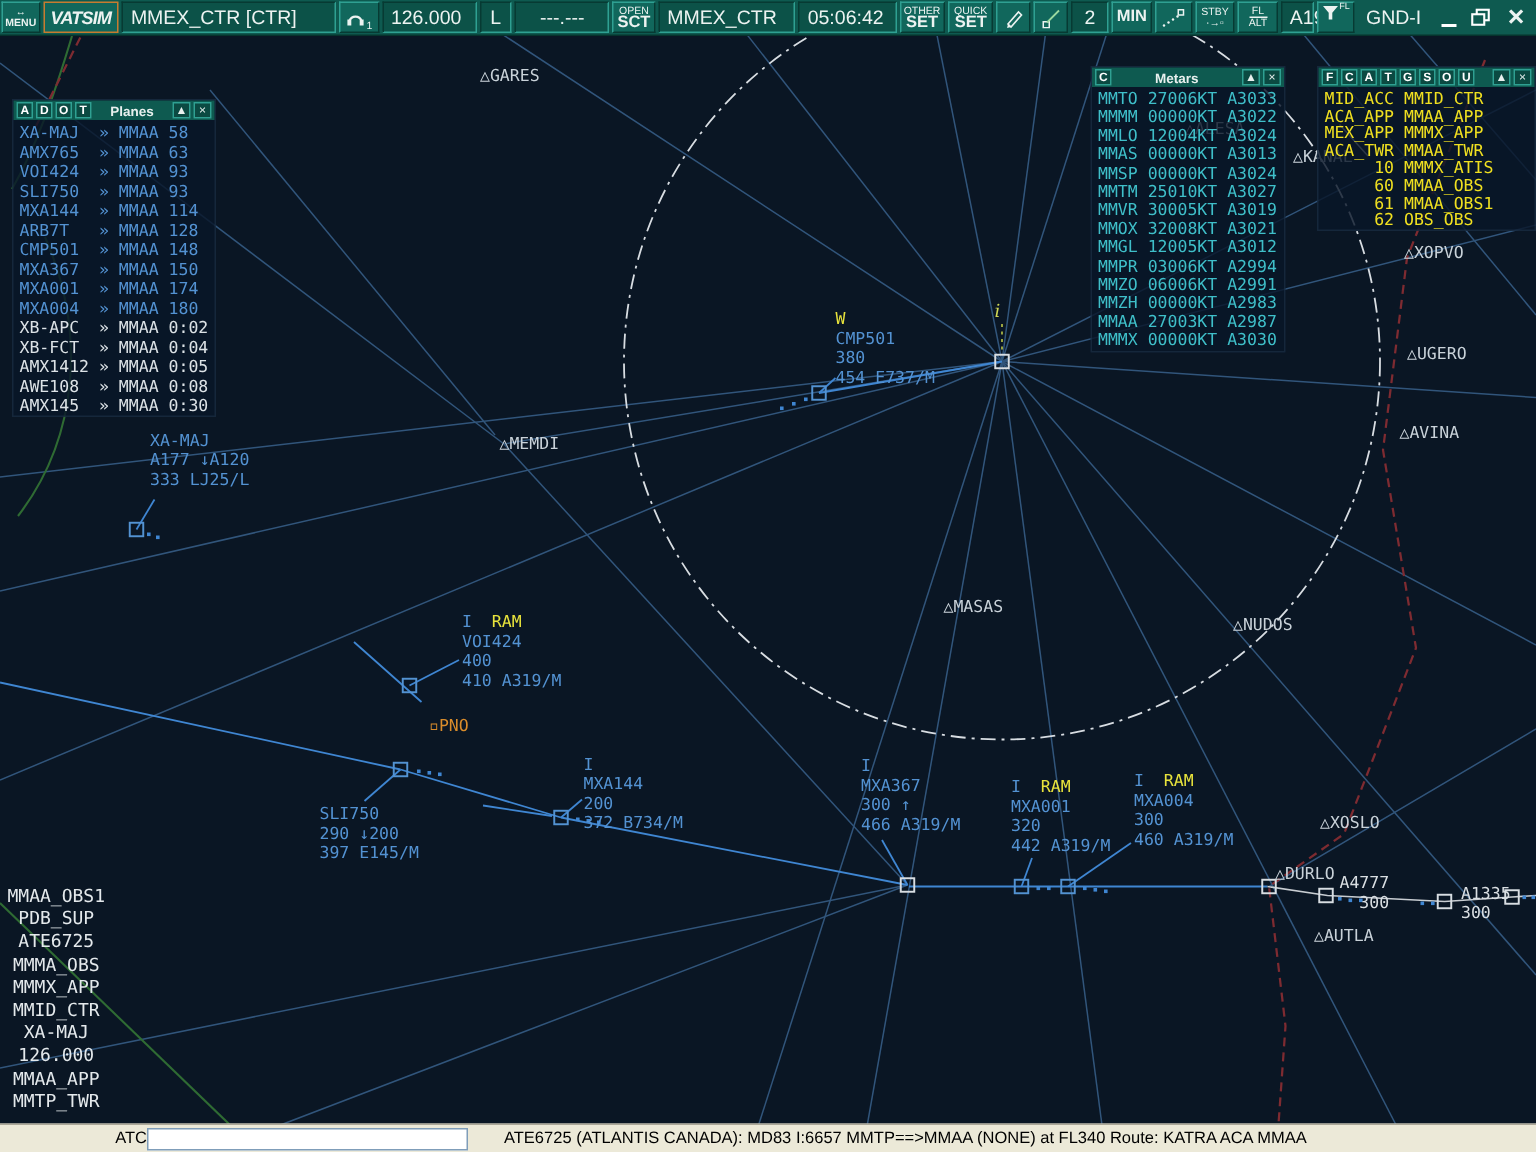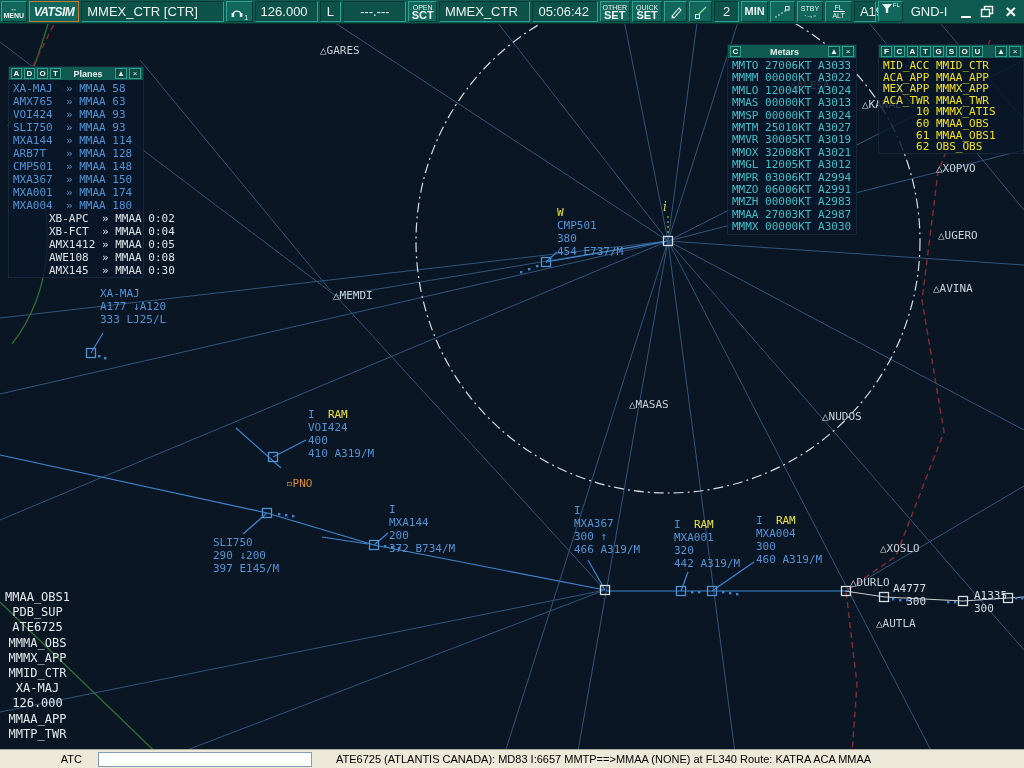--- a/index.html
+++ b/index.html
@@ -48,34 +48,34 @@
                 padding:0 2px; gap:2px;
                 font-family:"Liberation Sans", sans-serif; }
   .panel-title { flex:1; text-align:center; font-size:9px; font-weight:bold; color:#E8F0EE; }
   .tab-box { width:11px; height:11px; background:#0B4A42; border:1px solid #2FA092;
              color:#fff; font-size:8px; font-weight:bold; display:flex;
              align-items:center; justify-content:center; }
   .head-ctl { width:12px; height:11px; border:1px solid #2FA092; background:#0B4A42;
               color:#E8F0EE; font-size:8px; display:flex; align-items:center; justify-content:center;}
   .panel-body { padding:2px 0 0 4px; }
   .prow { font-size:11px; line-height:13px; white-space:pre; }
-  .prow.c-blue { color:#5392D2; } .prow.c-white { color:#DCE2E6;margin-left:36px; }
+  .prow.c-blue { color:#5392D2; } .prow.c-white { color:#DCE2E6; }
   .mrow { font-size:11px; line-height:12.4px; color:#3FBFC9; white-space:pre; }
   .frow { font-size:11px; line-height:11.6px; color:#F0E020; white-space:pre; }
 
   
   #status-list { position:absolute; left:5px; top:590px; z-index:4; }
   #status-list .srow { font-size:12px; line-height:15.2px; color:#E4E9EC; white-space:pre;text-align:center; }
 
   
   #cmdbar { position:absolute; left:0; bottom:0; width:1024px; height:19px;
             background:#ECE9D8; border-top:1px solid #ACA899; z-index:20;
             display:flex; align-items:center;
             font-family:"Liberation Sans", sans-serif; font-size:11px; color:#000; }
-  #cmd-label { width:98px; text-align:right; padding-right:16px; }
+  #cmd-label { width:98px; text-align:right; padding-right:0; }
   #cmd-input { width:214px; height:15px; border:1px solid #7F9DB9; background:#fff;
                font-family:"Liberation Sans", sans-serif; font-size:11px; padding:0 2px; }
   #cmd-msg { margin-left:24px; white-space:nowrap; }
 </style>
 </head>
 <body>
 
 <div id="screen">
 
   <svg id="map" width="1024" height="768">

